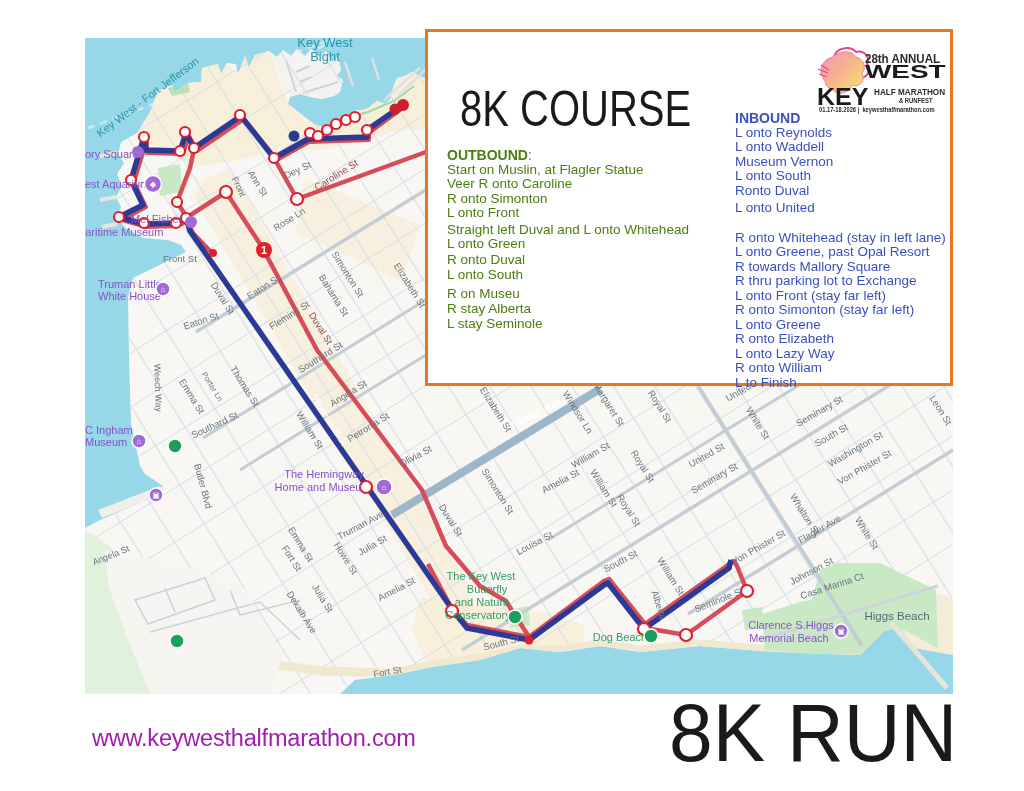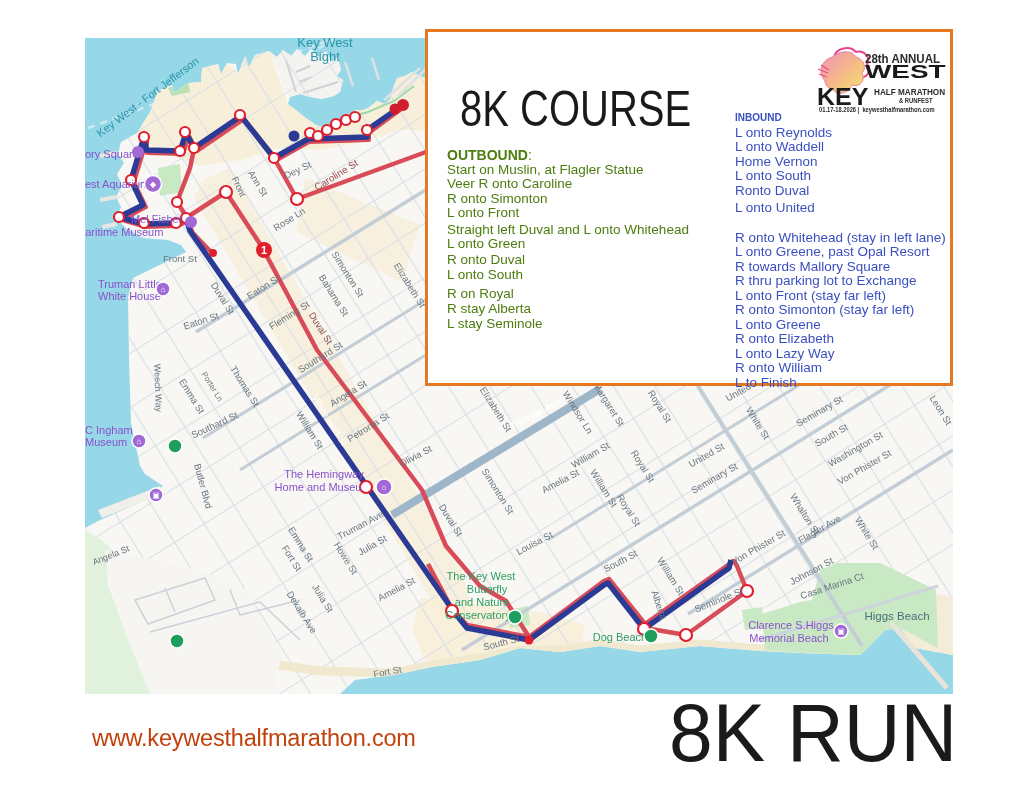--- a/index.html
+++ b/index.html
@@ -303,30 +303,30 @@
 <div class="abs" style="left:447px;top:148px;font-size:13.5px;line-height:14.5px;color:#4d7c0f;white-space:nowrap;">
 <div style="font-weight:bold;font-size:14px;">OUTBOUND<span style="font-weight:normal">:</span></div>
 <div>Start on Muslin, at Flagler Statue</div>
 <div>Veer R onto Caroline</div>
 <div>R onto Simonton</div>
 <div>L onto Front</div>
 <div style="margin-top:2px">Straight left Duval and L onto Whitehead</div>
 <div>L onto Green</div>
 <div style="margin-top:1px">R onto Duval</div>
 <div style="margin-top:1px">L onto South</div>
-<div style="margin-top:4px">R on Royal</div>
+<div style="margin-top:4px">R on Museu</div>
 <div style="margin-top:1px">R stay Alberta</div>
 <div>L stay Seminole</div>
 </div>
 
 <div class="abs" style="left:735px;top:111px;font-size:13.5px;line-height:14.5px;color:#3a4fc0;white-space:nowrap;">
-<div style="font-weight:bold;font-size:10px;">INBOUND</div>
+<div style="font-weight:bold;font-size:14px;">INBOUND</div>
 <div>L onto Reynolds</div>
 <div>L onto Waddell</div>
-<div>Home Vernon</div>
+<div>Museum Vernon</div>
 <div>L onto South</div>
 <div>Ronto Duval</div>
 <div style="margin-top:3px">L onto United</div>
 <div style="margin-top:15px">R onto Whitehead (stay in left lane)</div>
 <div>L onto Greene, past Opal Resort</div>
 <div>R towards Mallory Square</div>
 <div>R thru parking lot to Exchange</div>
 <div>L onto Front (stay far left)</div>
 <div>R onto Simonton (stay far left)</div>
 <div>L onto Greene</div>
@@ -357,16 +357,16 @@
 
 <div class="abs" style="left:7px;top:43px;font-size:24px;font-weight:bold;color:#1a1a1a;transform:scaleX(1.04);transform-origin:left top;white-space:nowrap;">KEY</div>
 
 <div class="abs" style="left:64px;top:46px;font-size:9.5px;font-weight:bold;color:#2a2a2a;transform:scaleX(.86);transform-origin:left top;white-space:nowrap;">HALF MARATHON</div>
 
 <div class="abs" style="left:89px;top:56px;font-size:7.5px;font-weight:bold;color:#2a2a2a;transform:scaleX(.78);transform-origin:left top;white-space:nowrap;">&amp; RUNFEST</div>
 
 <div class="abs" style="left:9px;top:66px;font-size:7px;font-weight:bold;color:#2a2a2a;transform:scaleX(.82);transform-origin:left top;white-space:nowrap;">01.17-18.2026 |&nbsp; keywesthalfmarathon.com</div>
 </div>
 
-<div class="abs" style="left:92px;top:725px;font-size:23.5px;letter-spacing:-0.2px;color:#c2410c;">www.keywesthalfmarathon.com</div>
+<div class="abs" style="left:92px;top:725px;font-size:23.5px;letter-spacing:-0.2px;color:#a21caf;">www.keywesthalfmarathon.com</div>
 
 <div class="abs" style="left:669px;top:687px;font-size:81px;color:#1a1a1a;transform:scaleX(.97);transform-origin:left top;white-space:nowrap;">8K RUN</div>
 </div>
 
 </body></html>

